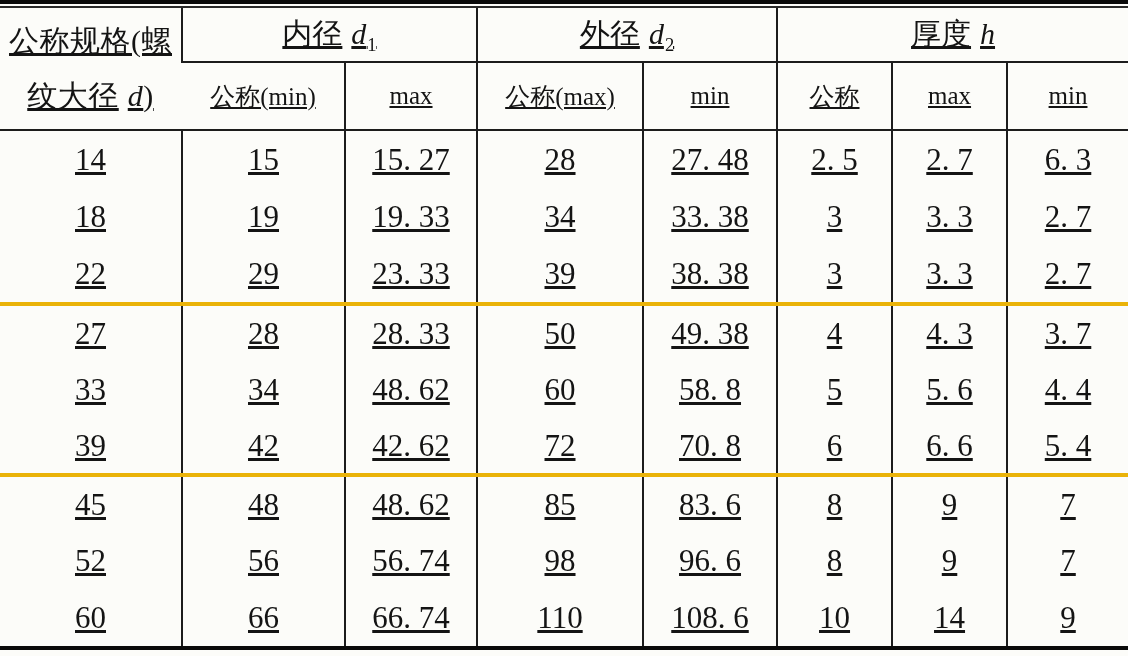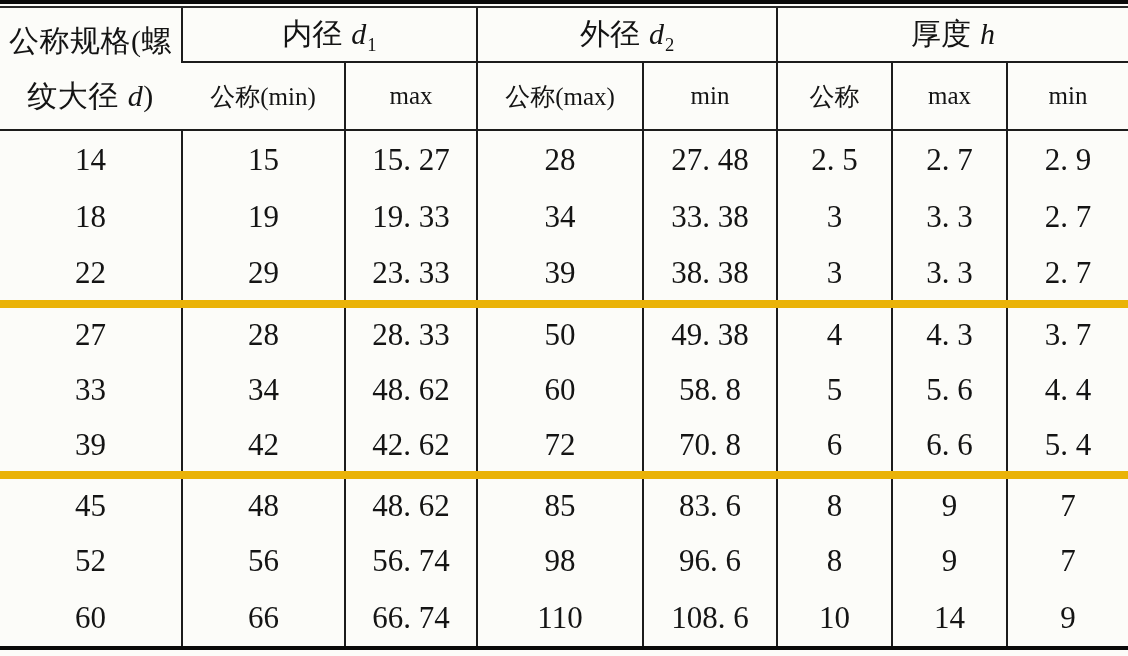--- a/index.html
+++ b/index.html
@@ -22,20 +22,21 @@
   }
   .rule-gap { height: 2px; }
   .rule-thin {
     height: 2px;
     background: #2a2a2a;
   }
   table.spec {
     border-collapse: collapse;
     table-layout: fixed;
     width: 1128px;
+    text-decoration: underline;
   }
   table.spec th, table.spec td {
     border-left: 2px solid #1c1c1c;
     padding: 0;
     text-align: center;
     vertical-align: middle;
     font-weight: normal;
     white-space: nowrap;
     overflow: hidden;
   }
@@ -54,21 +55,21 @@
     border-bottom: 2px solid #1c1c1c;
   }
   tr.sub-row { height: 68px; }
   tr.sub-row th {
     font-size: 25px;
     border-bottom: 2px solid #1c1c1c;
   }
   tbody tr { height: 57px; }
   tbody tr:nth-child(-n+3) { height: 58px; }
   tbody td { font-size: 31px; }
-  tbody tr.group-start td { border-top: 8px solid #eab308; }
+  tbody tr.group-start td { border-top: 4px solid #eab308; }
   .var {
     font-style: italic;
     margin-left: 9px;
     font-family: "Liberation Serif", "DejaVu Serif", serif;
   }
   sub.varsub {
     font-size: 0.62em;
     line-height: 0;
     vertical-align: -0.35em;
     margin-left: 1px;
@@ -121,21 +122,21 @@
     </thead>
     <tbody>
         <tr>
           <td>14</td>
           <td>15</td>
           <td>15. 27</td>
           <td>28</td>
           <td>27. 48</td>
           <td>2. 5</td>
           <td>2. 7</td>
-          <td>2. 9</td>
+          <td>6. 3</td>
         </tr>
         <tr>
           <td>18</td>
           <td>19</td>
           <td>19. 33</td>
           <td>34</td>
           <td>33. 38</td>
           <td>3</td>
           <td>3. 3</td>
           <td>2. 7</td>

